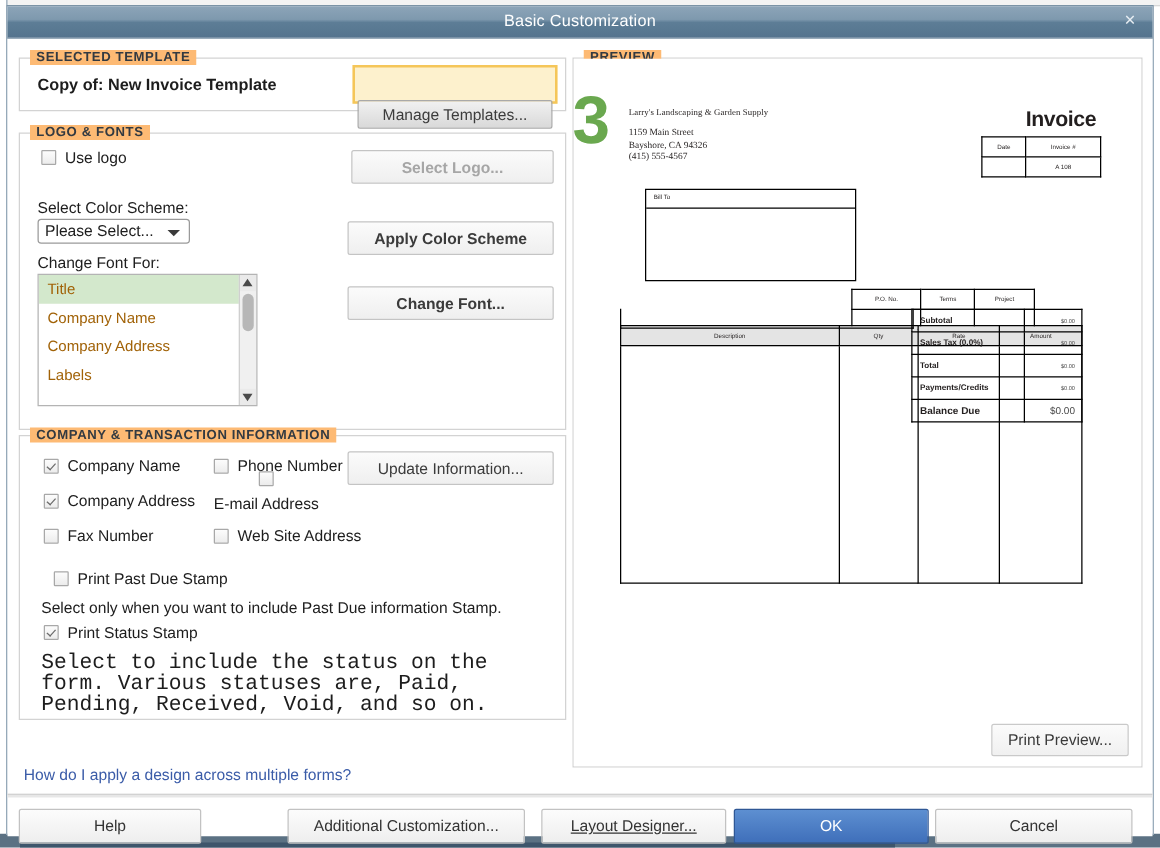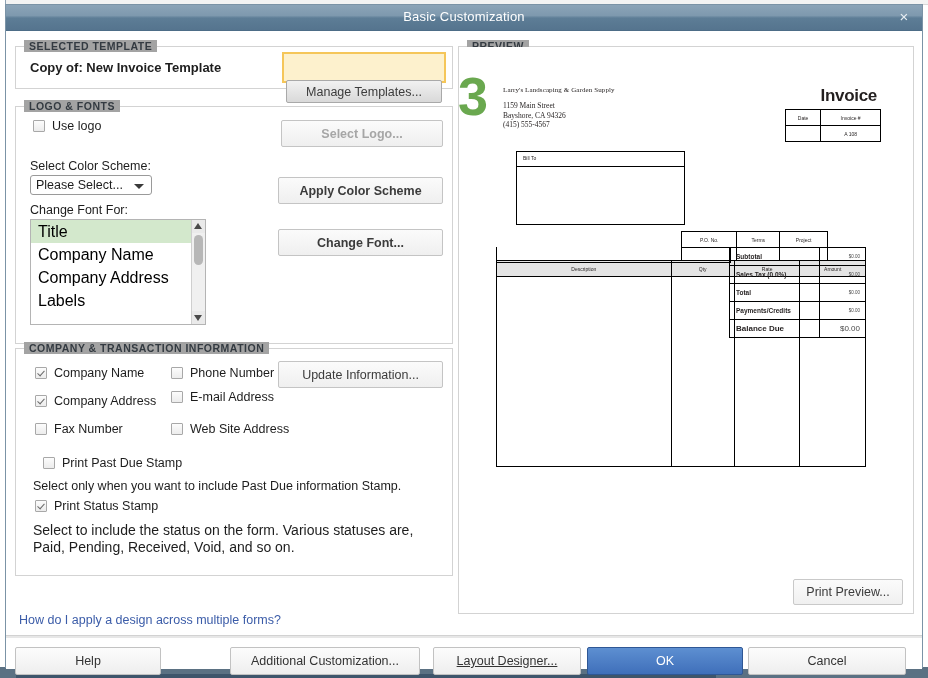--- a/index.html
+++ b/index.html
@@ -39,21 +39,21 @@
   }
 
   
   #dialog-body{position:relative;height:638px;background:#ffffff;}
 
   
   #left-col{position:absolute;left:9px;top:6px;width:438px;}
 
   .group{position:relative;border:1px solid #d3d3d3;background:#ffffff;}
   .group-title{
-    position:absolute;top:-7px;left:8px;background:#a3a3a3;padding:0 5px;
+    position:absolute;top:-7px;left:8px;background:#fdba74;padding:0 5px;
     font-size:10.5px;font-weight:bold;color:#333a41;letter-spacing:.5px;
   }
 
   
   #group-selected-template{height:41px;margin-top:9px;}
   #selected-template-name{
     position:absolute;left:14px;top:13px;font-size:13px;font-weight:bold;color:#1d1d1d;
   }
   #manage-templates-wrap{
     position:absolute;right:6px;top:5px;width:164px;height:31px;
@@ -94,21 +94,21 @@
     border-left:5px solid transparent;border-right:5px solid transparent;border-top:5px solid #3a3a3a;
   }
 
   #change-font-label{position:absolute;left:14px;top:96px;font-size:12.5px;color:#1d1d1d;}
 
   #font-listbox{
     position:absolute;left:14px;top:112px;width:176px;height:106px;
     border:1px solid #b4b4b4;background:#ffffff;box-sizing:border-box;overflow:hidden;
   }
   .font-item{
-    height:23px;line-height:23px;padding-left:7px;font-size:16px;color:#000000;cursor:pointer;
+    height:23px;line-height:23px;padding-left:7px;font-size:12px;color:#a16207;cursor:pointer;
     width:163px;box-sizing:border-box;
   }
   .font-item.selected{background:#d3e8cc;}
   #font-scrollbar{
     position:absolute;right:0;top:0;width:13px;height:104px;background:#f0f0f0;border-left:1px solid #cfcfcf;
   }
   .sb-arrow{
     position:absolute;left:0;width:13px;height:13px;background:#eaeaea;cursor:pointer;
   }
   .sb-arrow .tri{position:absolute;left:2px;width:0;height:0;border-left:4.5px solid transparent;border-right:4.5px solid transparent;}
@@ -129,27 +129,27 @@
   }
   #select-logo-button{left:265px;top:13px;width:162px;color:#a6a6a6;}
   #apply-color-scheme-button{left:262px;top:70px;width:165px;}
   #change-font-button{left:262px;top:122px;width:165px;}
 
   
   #group-company{height:226px;margin-top:4px;}
   #chk-company-name{left:19px;top:17px;}
   #chk-phone-number{left:155px;top:17px;}
   #chk-company-address{left:19px;top:45px;}
-  #chk-email-address{left:155px;top:41px;}
+  #chk-email-address{left:155px;top:28px;flex-direction:column;}
   #chk-fax-number{left:19px;top:73px;}
   #chk-web-site{left:155px;top:73px;}
   #chk-past-due{left:27px;top:107px;}
   #chk-status-stamp{left:19px;top:150px;}
   #past-due-help{position:absolute;left:17px;top:130px;font-size:12.5px;color:#1d1d1d;}
-  #status-stamp-help{position:absolute;left:17px;top:173px;width:410px;font-size:14px;color:#1d1d1d;line-height:17px;}
+  #status-stamp-help{position:absolute;left:17px;top:173px;width:410px;font-size:17px;color:#1d1d1d;line-height:17px;font-family:Liberation Mono, monospace;}
   #update-information-button{
     position:absolute;left:262px;top:12px;width:165px;height:27px;box-sizing:border-box;
     background:linear-gradient(to bottom,#fbfbfb,#efefef);
     border:1px solid #c4c4c4;border-radius:2px;
     font-size:12.5px;color:#3b3b3b;cursor:pointer;font-family:inherit;
   }
 
   #help-link{
     position:absolute;left:4px;top:576px;font-size:12.5px;color:#3b5ca8;
     text-decoration:none;cursor:pointer;

